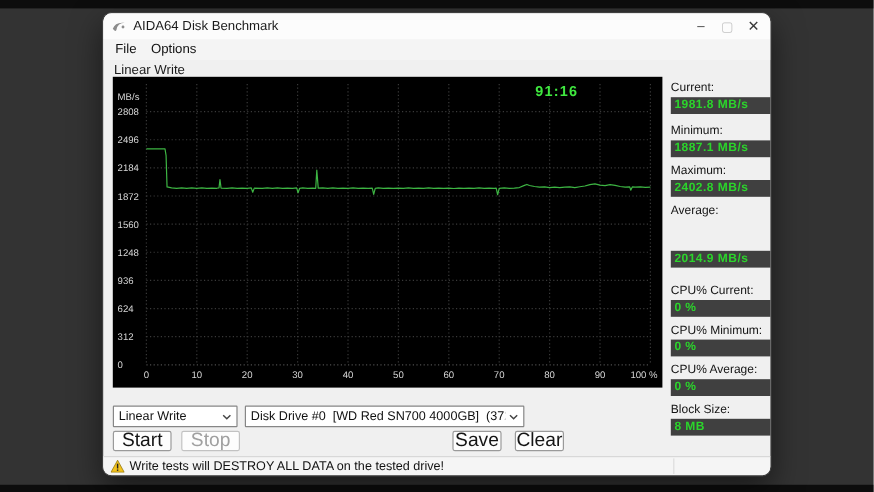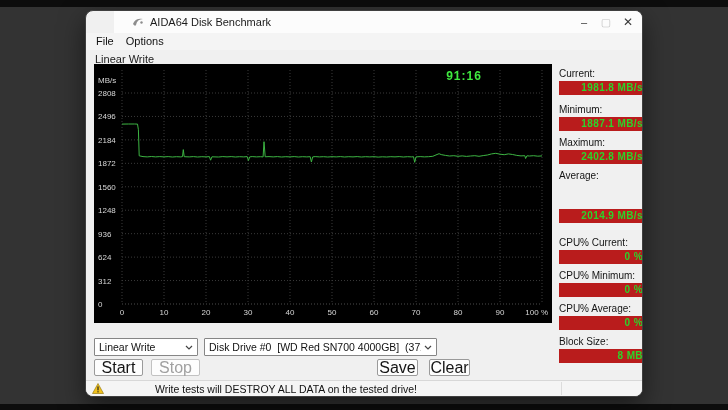--- a/index.html
+++ b/index.html
@@ -12,21 +12,21 @@
   .strip.top{top:0;height:7px}
   .strip.bottom{bottom:0;height:6px}
 
   .window{
     position:absolute;left:85px;top:10px;width:558px;height:387px;
     background:#f0f0f0;border:1px solid #3f3f3f;border-radius:8px;
     box-shadow:0 10px 26px rgba(0,0,0,.5);overflow:hidden;box-sizing:border-box;
   }
   .titlebar{
     position:absolute;top:0;left:0;right:0;height:22px;background:#fcfcfc;
-    display:flex;align-items:center;padding-left:18px;box-sizing:border-box;margin-left:28px;
+    display:flex;align-items:center;padding-left:7px;box-sizing:border-box;
   }
   .app-icon{width:13px;height:13px;margin-right:5px;flex:0 0 auto}
   .window-title{font-size:11px;color:#1b1b1b;flex:1 1 auto;white-space:nowrap}
   .tb-controls{display:flex;height:100%;margin-right:3px}
   .tb-btn{
     width:22px;height:100%;display:flex;align-items:center;justify-content:center;
     font-size:11px;color:#3a3a3a;cursor:default;
   }
   .tb-btn.max{color:#c3c3c3}
   .tb-btn.close{font-size:12px}
@@ -50,22 +50,22 @@
     font-size:12px;font-weight:bold;letter-spacing:1px;
   }
 
   .stats-panel{position:absolute;left:473px;top:57px;width:84px}
   .stat{margin-top:6px}
   .stat:first-child{margin-top:0}
   .stat:nth-child(2){margin-top:9px}
   .stat:nth-child(5){margin-top:14px}
   .stat-label{font-size:10px;color:#141414;margin-bottom:2px;white-space:nowrap}
   .stat-value{
-    background:#b91c1c;height:14px;line-height:14px;padding-left:3px;
-    font-size:10px;font-weight:bold;letter-spacing:.4px;white-space:nowrap;text-align:right;
+    background:#404040;height:14px;line-height:14px;padding-left:3px;
+    font-size:10px;font-weight:bold;letter-spacing:.4px;white-space:nowrap;
   }
 
   .dd{
     position:absolute;top:327px;height:18px;background:#fff;
     border:1px solid #868686;box-sizing:border-box;display:flex;align-items:center;
     padding:0 4px;font-size:10.5px;color:#111;border-radius:1px;
   }
   .dd .dd-text{flex:1 1 auto;white-space:pre;overflow:hidden}
   .dd-test{left:8px;width:104px}
   .dd-drive{left:118px;width:233px}
@@ -78,21 +78,21 @@
     font-size:16px;color:#151515;
   }
   .btn-start{left:8px;width:49px}
   .btn-stop{left:65px;width:49px;color:#a0a0a0;border-color:#c2c2c2}
   .btn-save{left:291px;width:41px}
   .btn-clear{left:343px;width:41px}
 
   .statusbar{
     position:absolute;left:0;right:0;bottom:0;height:16px;background:#f5f5f5;
     border-top:1px solid #d8d8d8;display:flex;align-items:center;
-    padding-left:6px;font-size:10.5px;color:#111;box-sizing:border-box;gap:47px;
+    padding-left:6px;font-size:10.5px;color:#111;box-sizing:border-box;
   }
   .warn-icon{margin-right:4px;flex:0 0 auto}
   .status-divider{
     position:absolute;left:475px;top:1px;bottom:1px;width:1px;background:#dcdcdc;
   }
 </style>
 </head>
 <body>
 
 <div class="strip top"></div>

